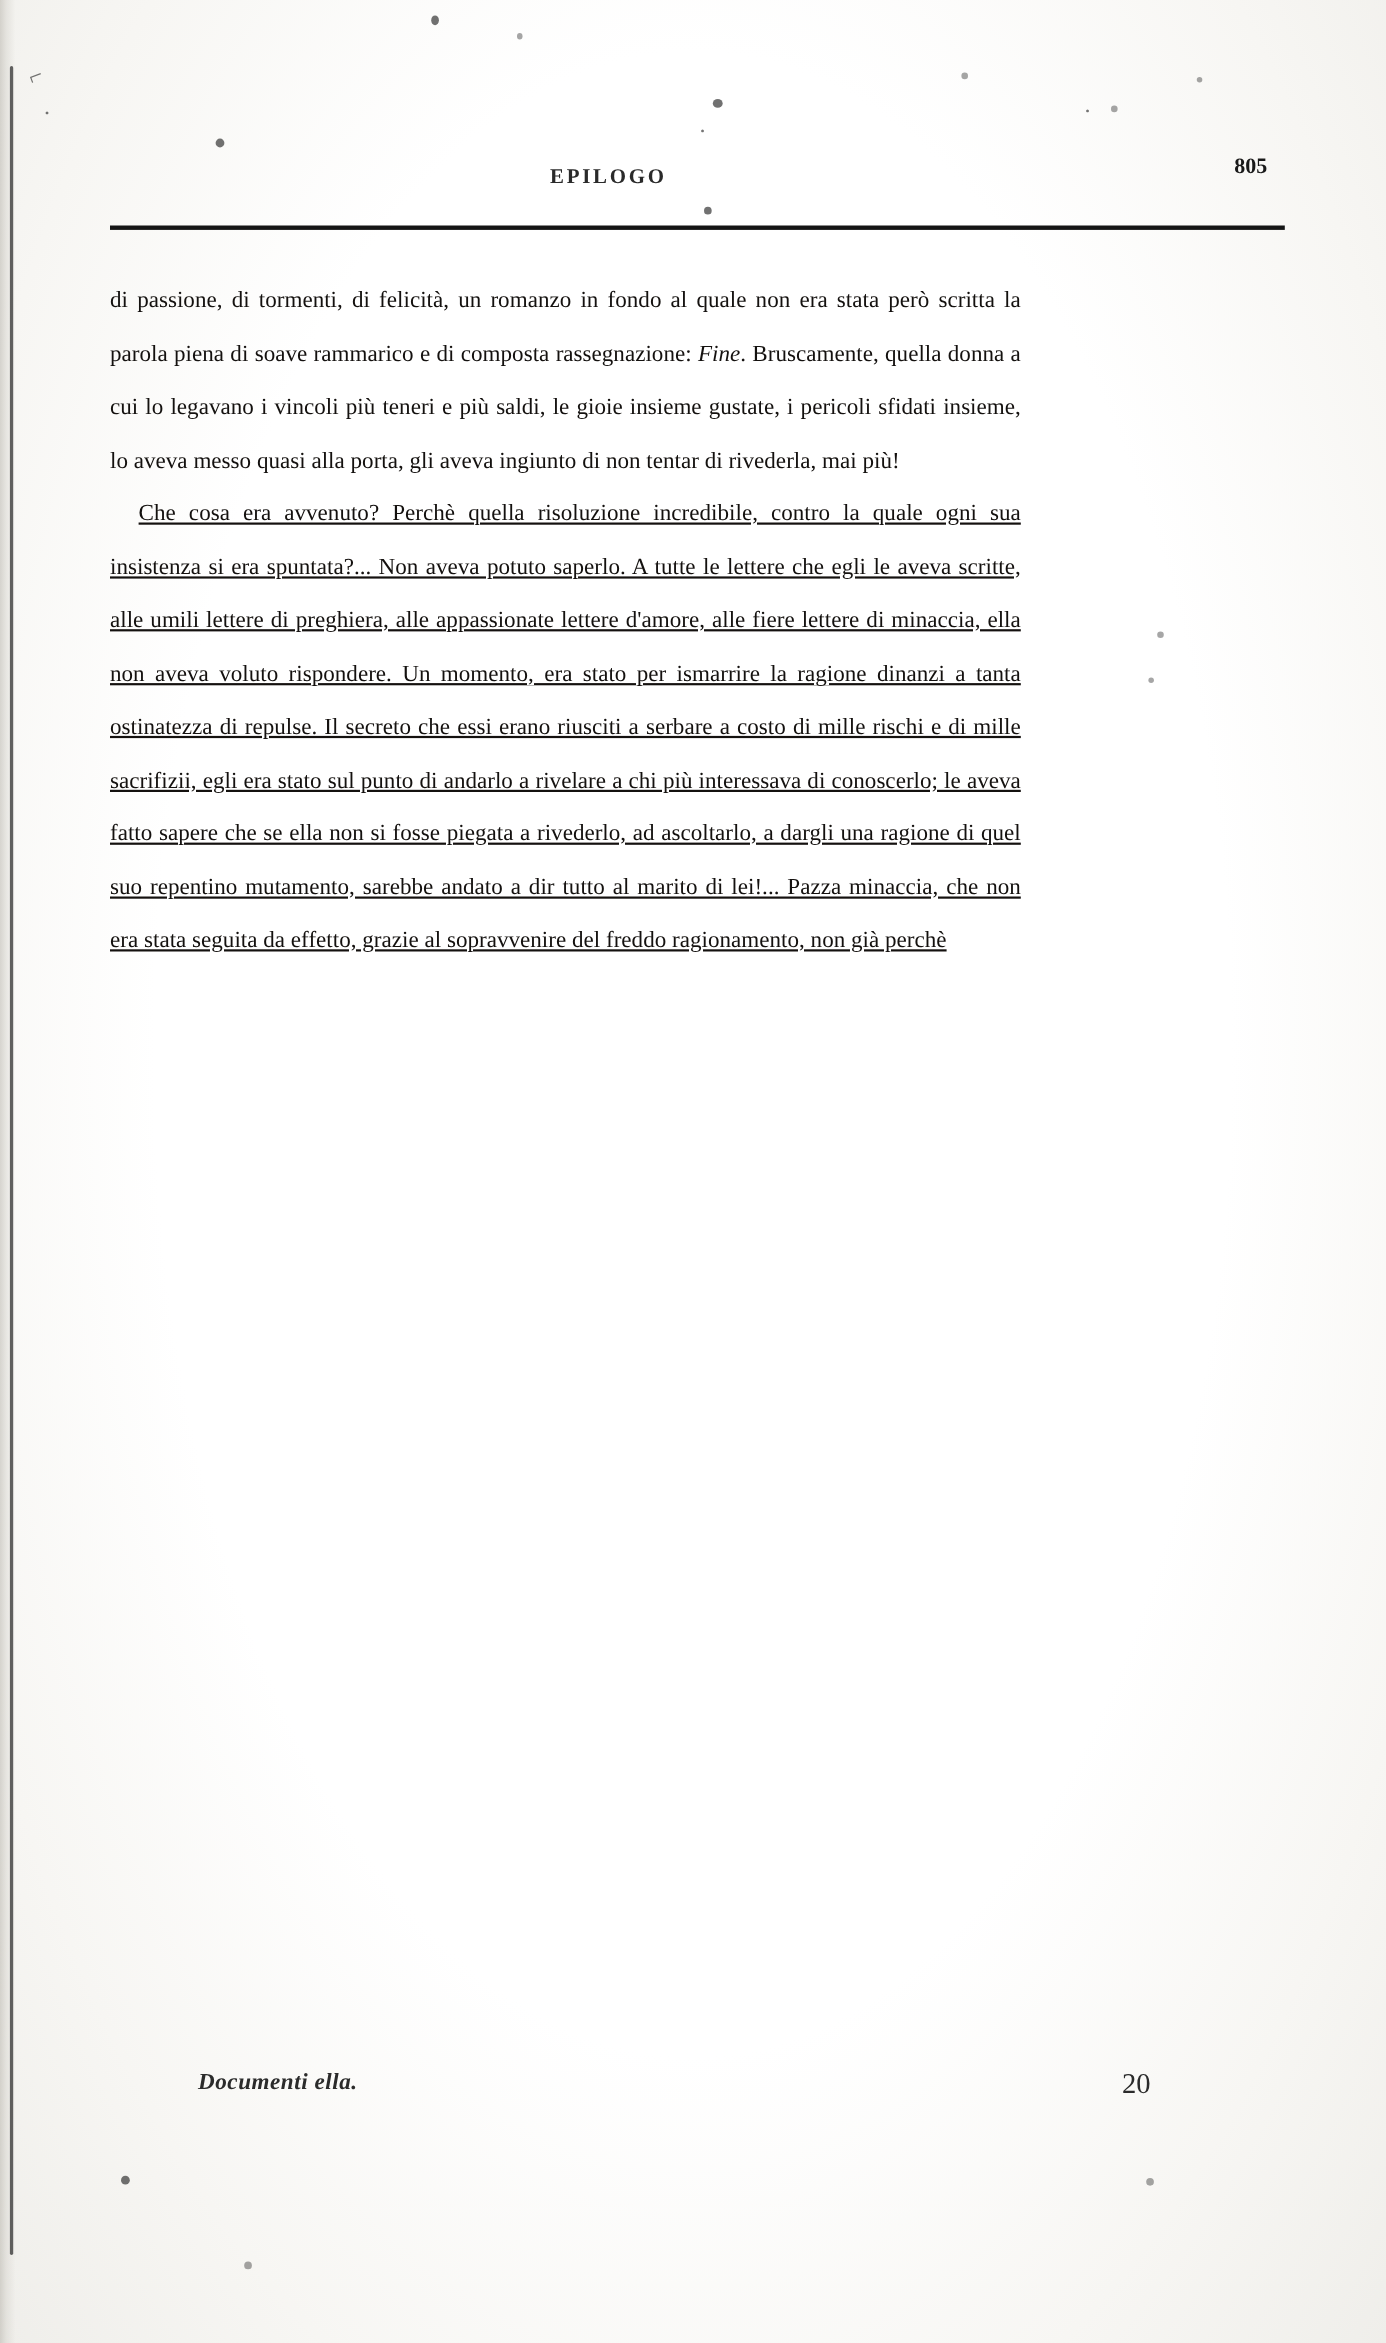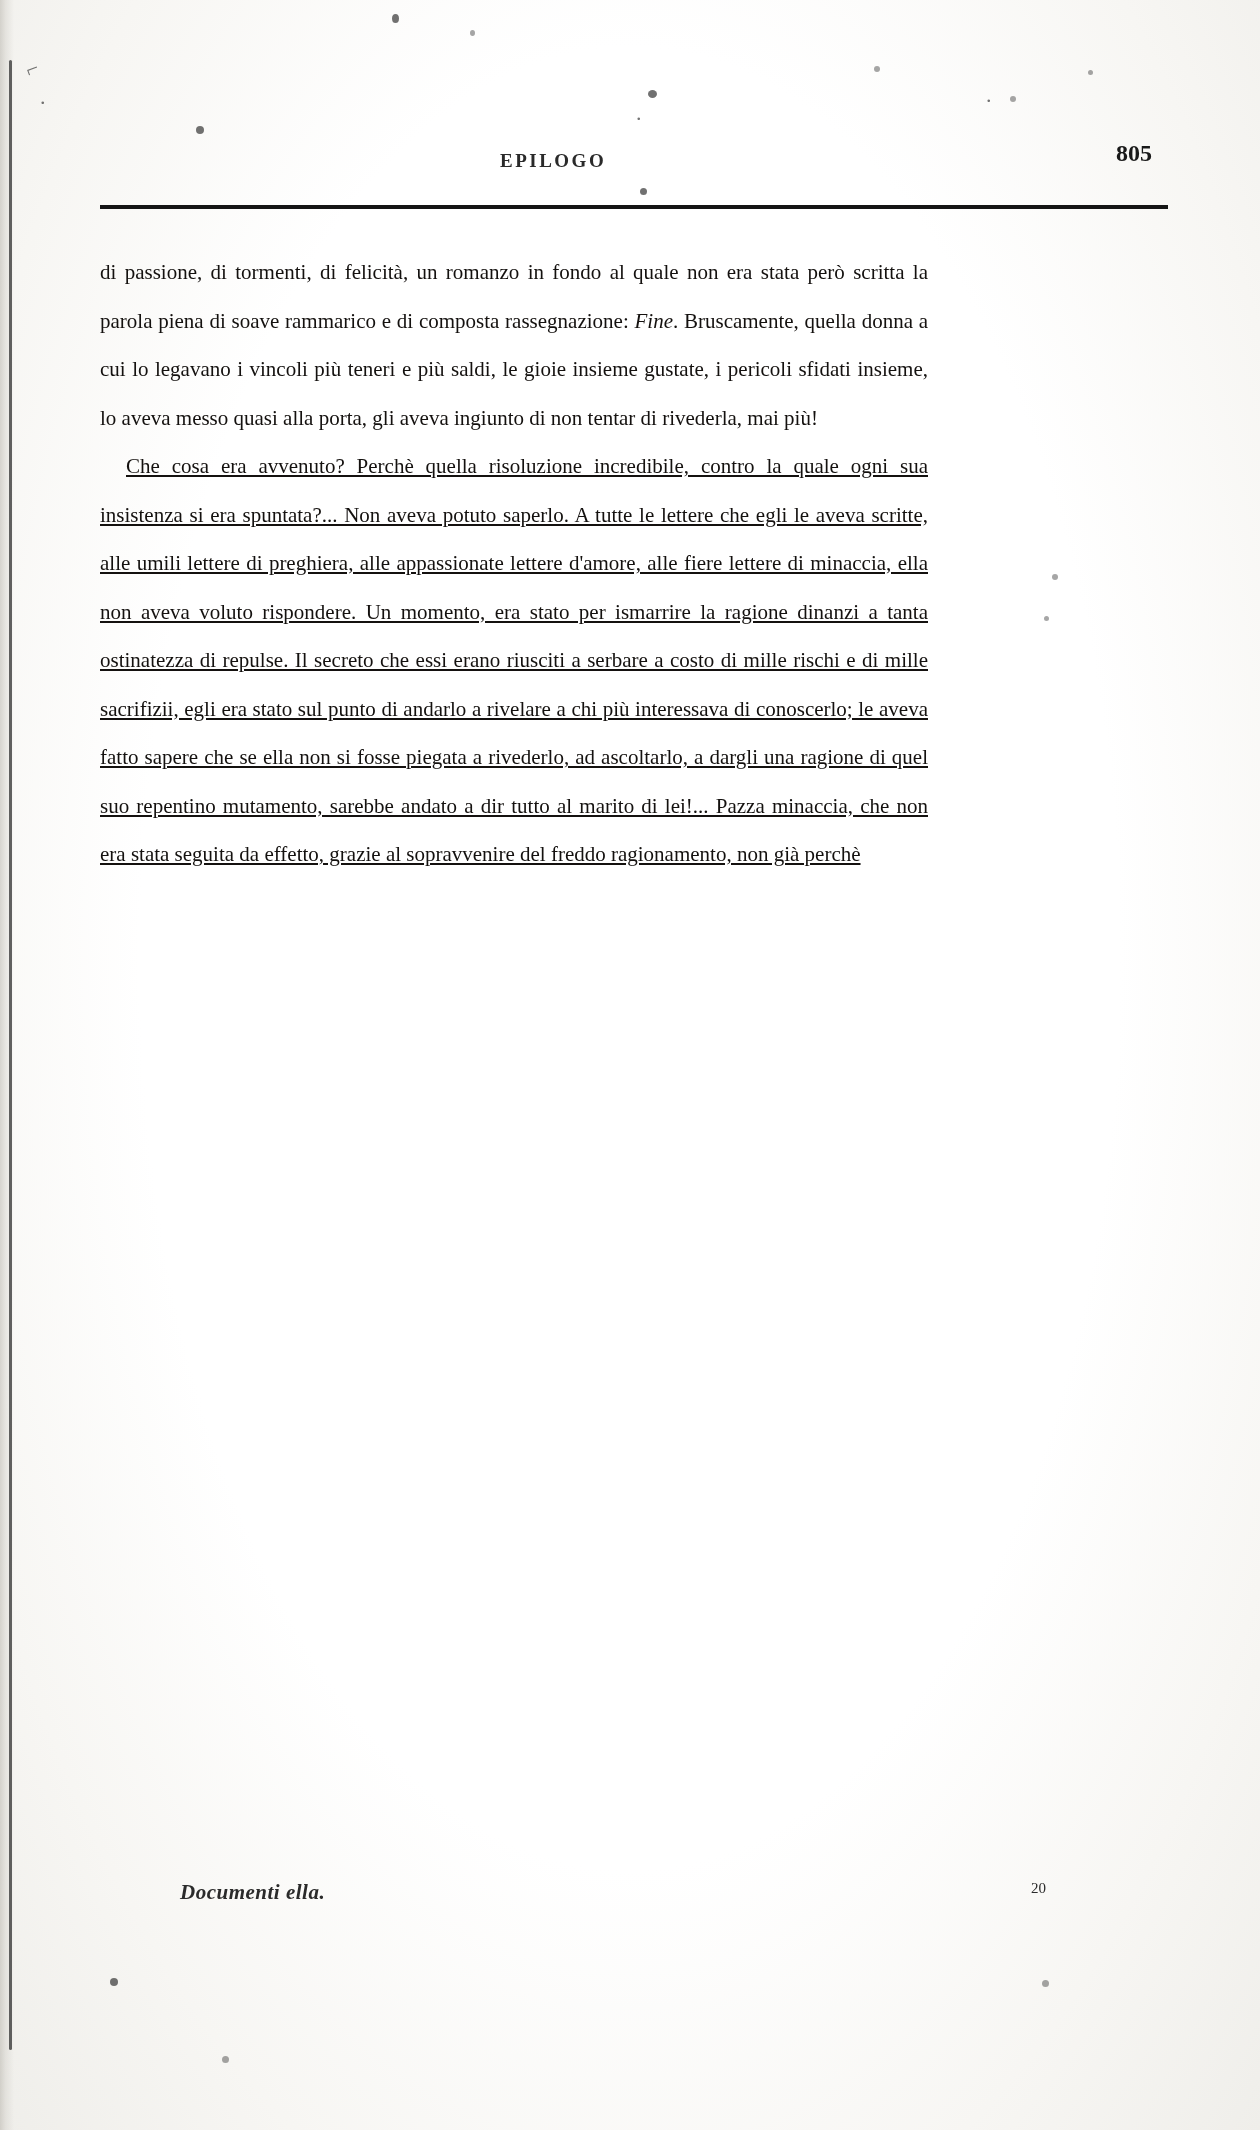--- a/index.html
+++ b/index.html
@@ -68,21 +68,21 @@
     font-size: 19px;
     letter-spacing: 2.5px;
     font-weight: 700;
     color: #2a2a2a;
   }
   .header .folio {
     position: absolute;
     right: 12px;
     top: -10px;
     font-family: "Liberation Serif", serif;
-    font-size: 24px;
+    font-size: 20px;
     font-weight: 700;
     color: #191919;
   }
   .rule {
     position: absolute;
     left: 100px;
     right: 92px;
     top: 205px;
     height: 4px;
     background: #151515;
@@ -126,21 +126,21 @@
     font-style: italic;
     font-weight: 700;
     font-size: 21px;
     color: #2b2b2b;
     letter-spacing: .5px;
   }
   .footer .gathering {
     position: absolute;
     right: 118px;
     top: 0;
-    font-size: 15px;
+    font-size: 26px;
     color: #2b2b2b;
   }
 
   
   .speck {
     position: absolute;
     background: #3a3a3a;
     border-radius: 50%;
     opacity: .72;
   }

